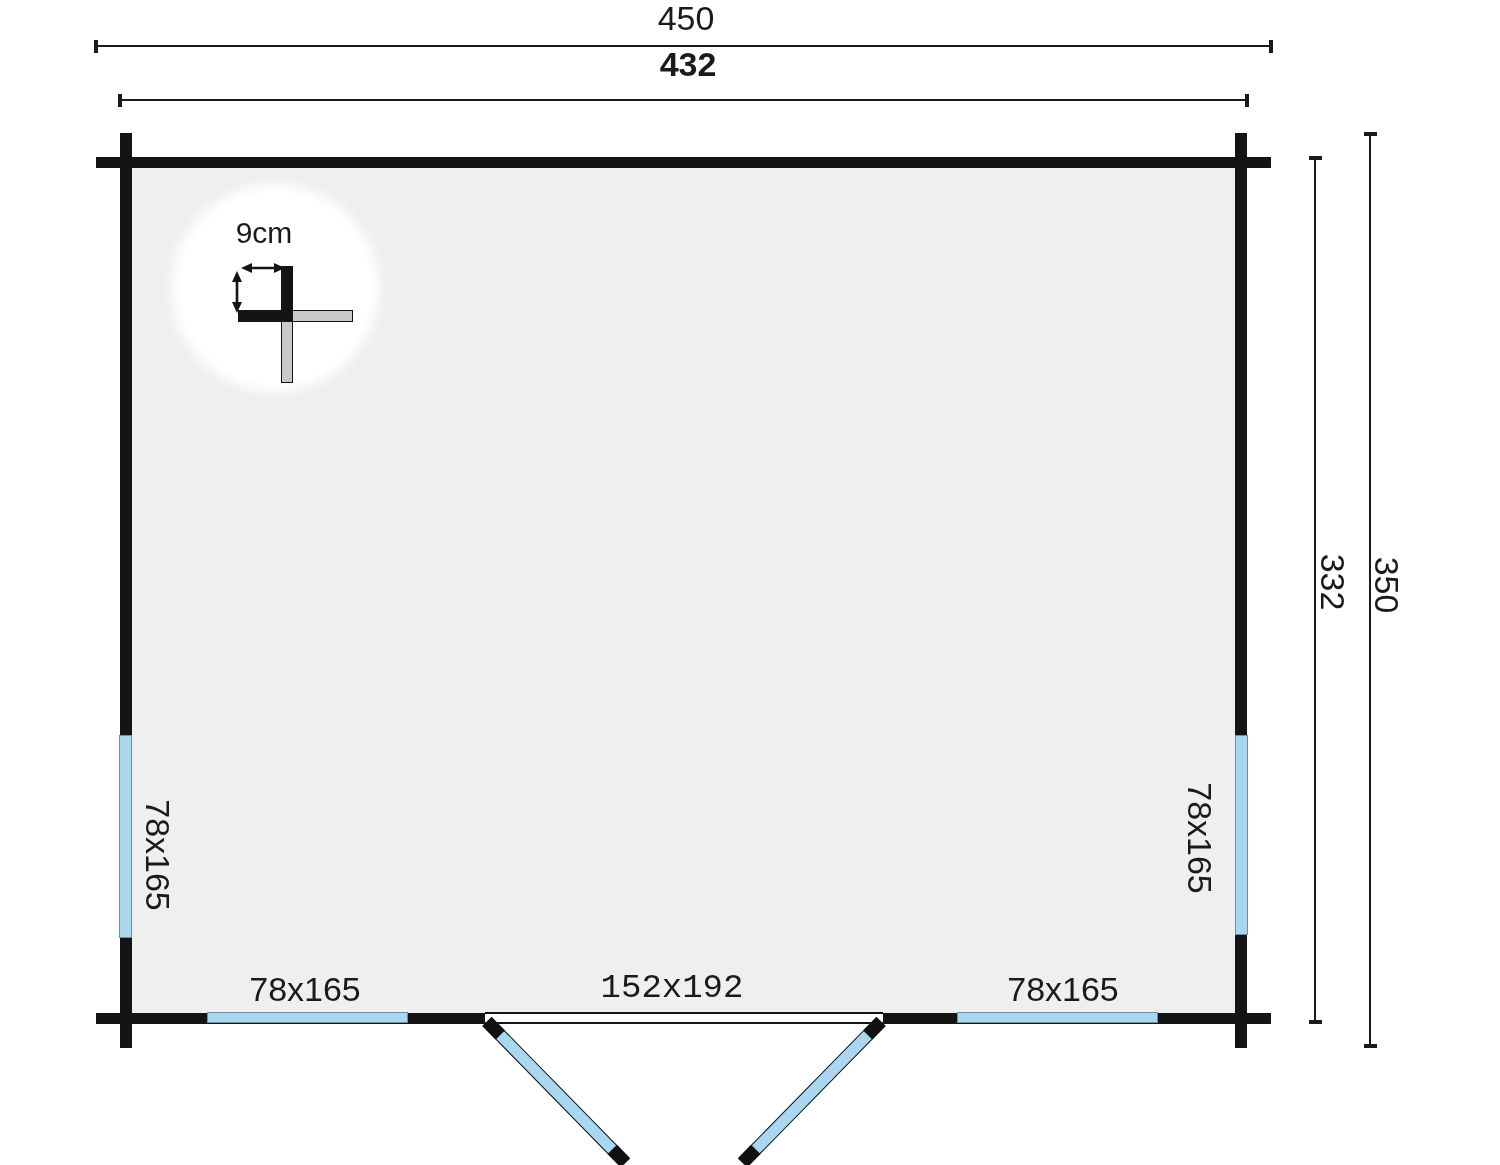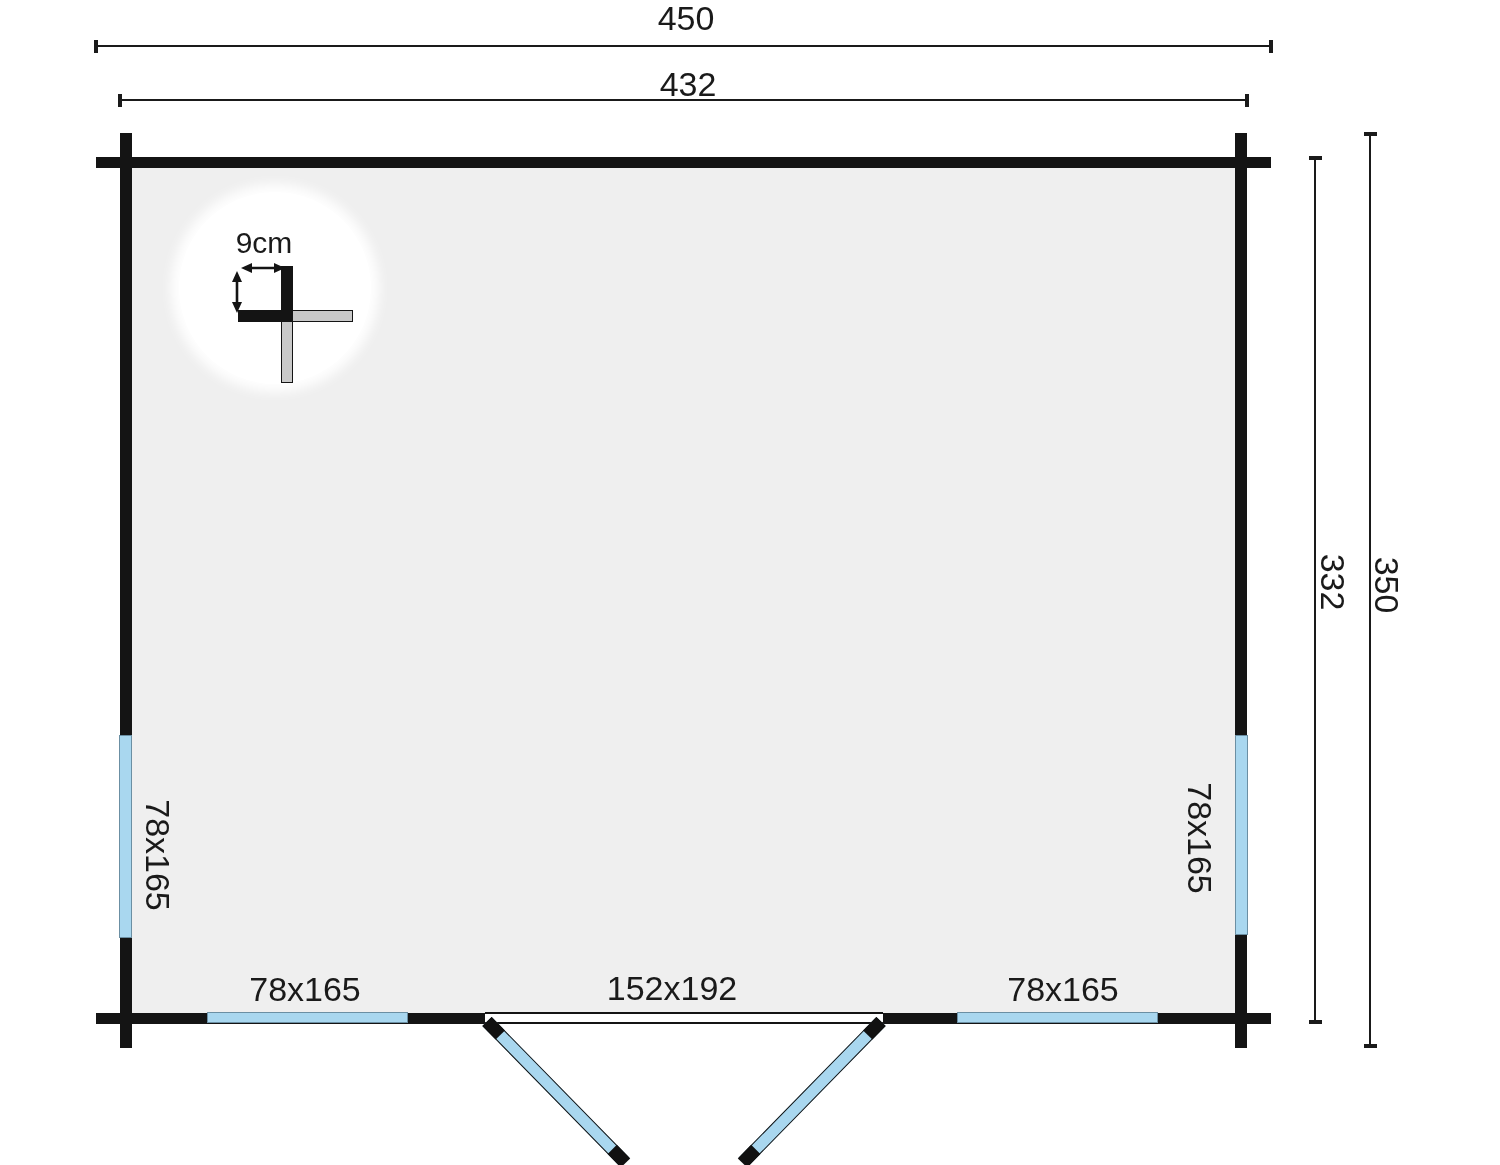--- a/index.html
+++ b/index.html
@@ -80,21 +80,21 @@
   <div class="abs leaf leaf-left">
     <div class="cap cap-a"></div>
     <div class="cap cap-b"></div>
   </div>
   <div class="abs leaf leaf-right">
     <div class="cap cap-a"></div>
     <div class="cap cap-b"></div>
   </div>
 
   <div class="abs detail-circle"></div>
-  <div class="abs lbl lbl-9cm" style="left:264px; top:243px;">9cm</div>
+  <div class="abs lbl lbl-9cm" style="left:264px; top:233px;">9cm</div>
   <div class="abs log log-v-black"></div>
   <div class="abs log log-h-black"></div>
   <div class="abs log-gray log-h-gray"></div>
   <div class="abs log-gray log-v-gray"></div>
 
   <svg class="arrow" style="left:240px; top:261px;" width="46" height="14" viewBox="0 0 46 14">
     <path d="M6 7 H40" stroke="#141414" stroke-width="2.6" fill="none"></path>
     <path d="M1 7 L12 2 L12 12 Z" fill="#141414"></path>
     <path d="M45 7 L34 2 L34 12 Z" fill="#141414"></path>
   </svg>
@@ -105,31 +105,31 @@
   </svg>
 
   <div class="abs dim-line-h" style="left:95px; top:45px; width:1177px;"></div>
   <div class="abs tick-v" style="left:94px;   top:40px;"></div>
   <div class="abs tick-v" style="left:1269px; top:40px;"></div>
   <div class="lbl" style="left:686px; top:18px;">450</div>
 
   <div class="abs dim-line-h" style="left:119px; top:99px; width:1129px;"></div>
   <div class="abs tick-v" style="left:118px;  top:94px;"></div>
   <div class="abs tick-v" style="left:1245px; top:94px;"></div>
-  <div class="lbl" style="left:688px; top:84px;">432</div>
+  <div class="lbl" style="left:688px; top:64px;font-weight:bold;">432</div>
 
   <div class="abs dim-line-v" style="left:1314px; top:157px; height:867px;"></div>
   <div class="abs tick-h" style="left:1309px; top:156px;"></div>
   <div class="abs tick-h" style="left:1309px; top:1020px;"></div>
   <div class="lbl lbl-rot" style="left:1333px; top:582px;">332</div>
 
   <div class="abs dim-line-v" style="left:1369px; top:133px; height:915px;"></div>
   <div class="abs tick-h" style="left:1364px; top:132px;"></div>
   <div class="abs tick-h" style="left:1364px; top:1044px;"></div>
   <div class="lbl lbl-rot" style="left:1387px; top:585px;">350</div>
 
   <div class="lbl lbl-rot" style="left:158px; top:855px;">78x165</div>
   <div class="lbl lbl-rot" style="left:1200px; top:838px;">78x165</div>
   <div class="lbl" style="left:305px; top:989px;">78x165</div>
-  <div class="lbl" style="left:672px; top:988px;">152x192</div>
+  <div class="lbl" style="left:672px; top:988px;font-family:Liberation Mono, monospace;">152x192</div>
   <div class="lbl" style="left:1063px; top:989px;">78x165</div>
 
 </div>
 
 </body></html>

